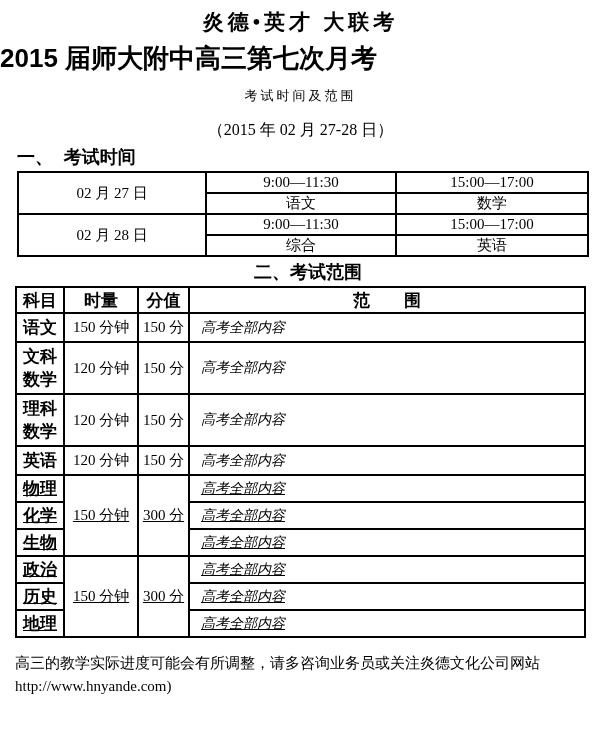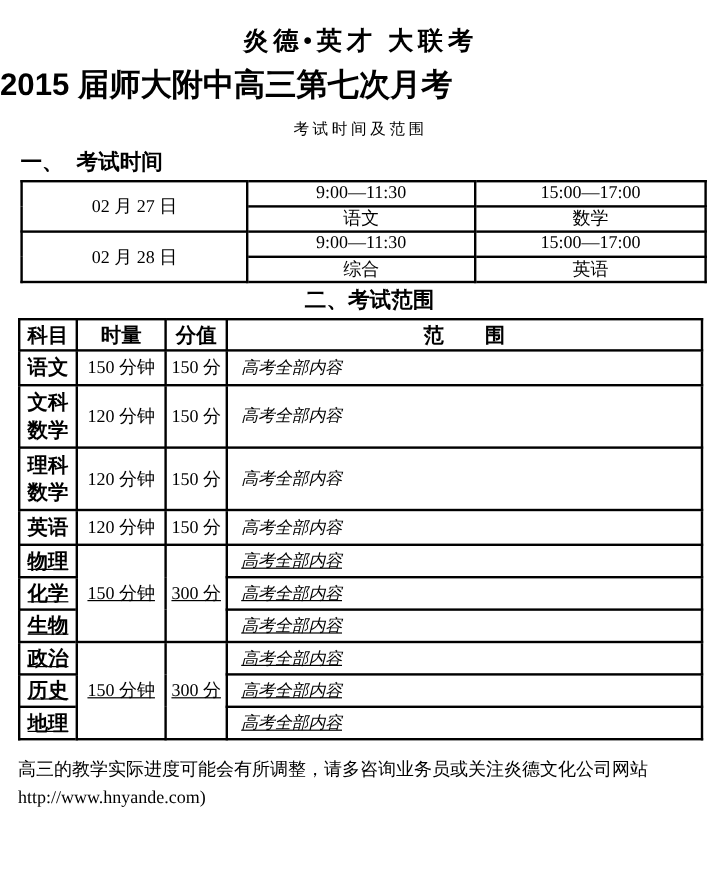--- a/index.html
+++ b/index.html
@@ -4,21 +4,21 @@
 <style>
   * { box-sizing: border-box; margin: 0; padding: 0; }
   html, body { background: #ffffff; }
   body {
     width: 601px;
     height: 741px;
     color: #000;
     font-family: "Liberation Serif", serif;
     overflow: hidden;
   }
-  .page { width: 601px; padding-top: 20px; }
+  .page { width: 601px; padding-top: 8px; }
 
   
   .title-brand {
     text-align: center;
     font-size: 21px;
     line-height: 28px;
     font-weight: bold;
     letter-spacing: 4px;
     font-family: "Liberation Serif", serif;
   }
@@ -108,20 +108,21 @@
   .note .l3 { font-size: 15px; }
 </style>
 </head>
 <body>
 
 <div class="page">
 
   <div class="title-brand">炎德•英才 大联考</div>
   <div class="title-main">2015 届师大附中高三第七次月考</div>
   <div class="title-sub">考试时间及范围</div>
+  <div class="title-date">（2015 年 02 月 27-28 日）</div>
 
   <div class="sec-heading one">一、 考试时间</div>
 
   <table class="time-table">
     <colgroup>
         <col class="c1">
         <col class="c2">
         <col class="c3">
       </colgroup>
     <tbody>

